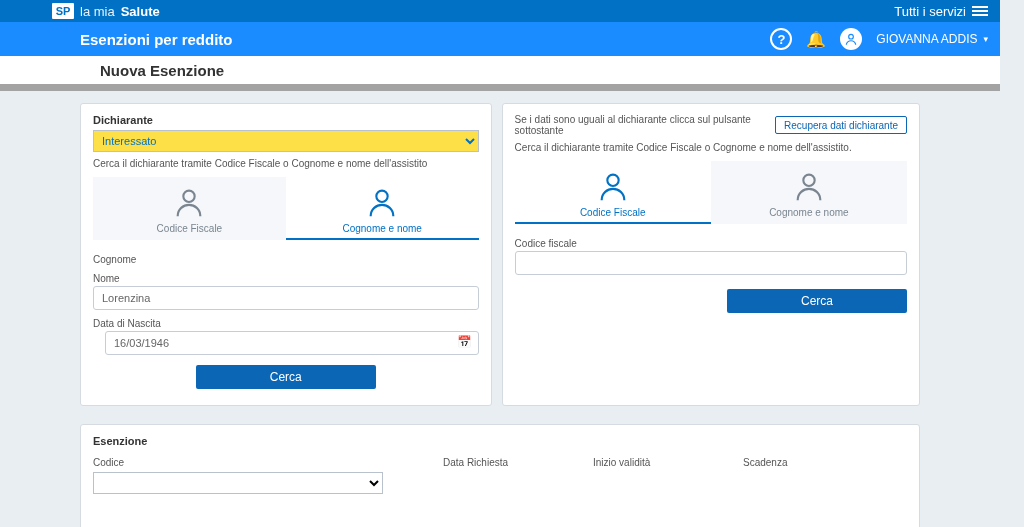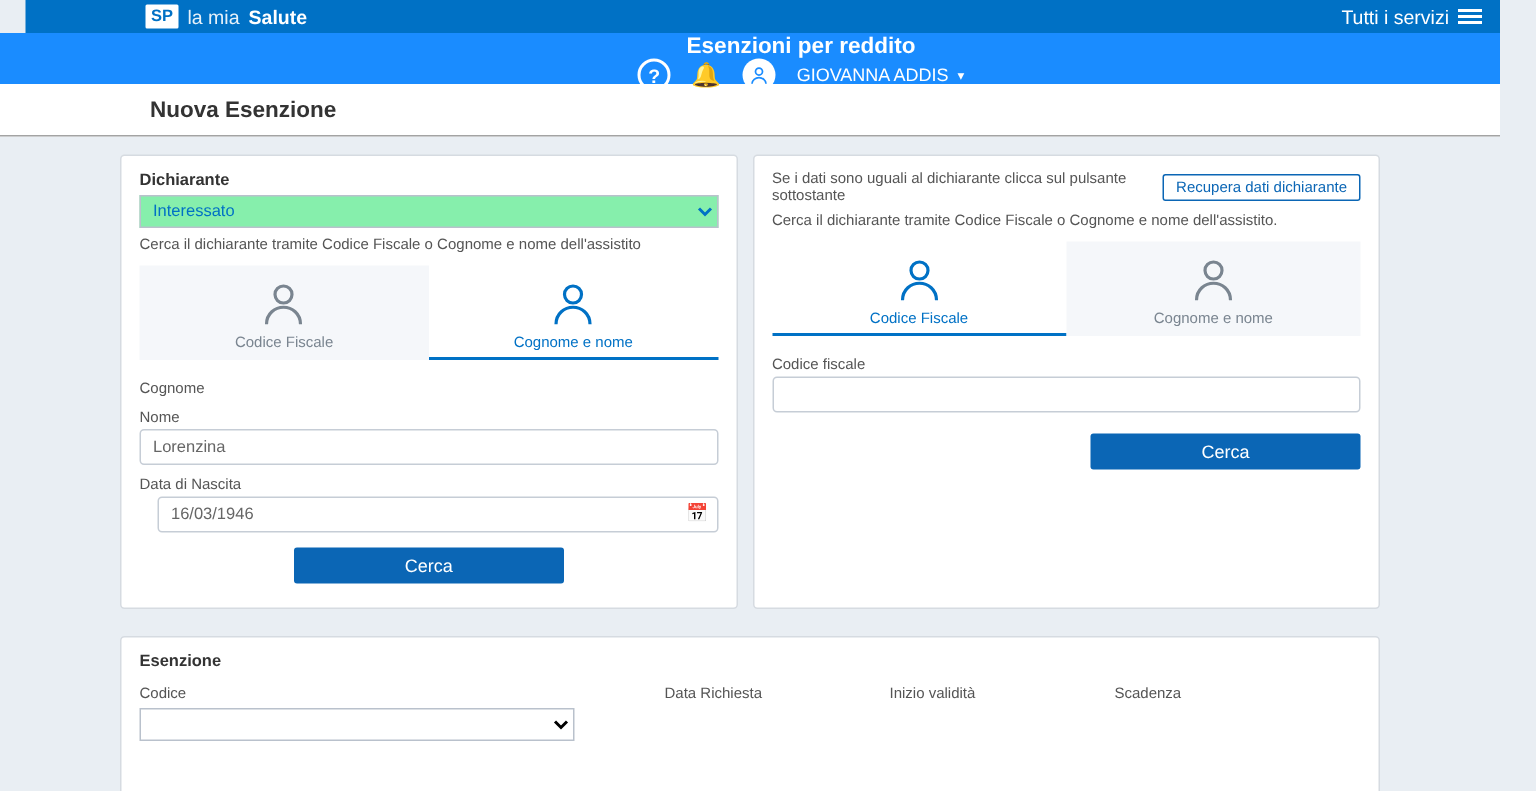--- a/index.html
+++ b/index.html
@@ -11,80 +11,79 @@
     overflow-y: scroll;
   }
   .page { width: 1024px; }
   .frame { width: 1000px; margin: 0; }
   .topbar1 {
     background: #0071c5;
     height: 22px;
     display: flex;
     align-items: center;
     color: #fff;
-    padding: 0 12px 0 80px;
+    padding: 0 12px 0 52px;
     justify-content: space-between;
-    margin-left: 17px;
   }
   .brand { display: flex; align-items: center; gap: 6px; font-size: 13px; }
   .brand .logo {
     display: inline-flex; align-items: center; justify-content: center;
     width: 22px; height: 16px; background: #fff; color: #0071c5;
     font-weight: bold; font-size: 11px; border-radius: 1px;
   }
   .brand .b1 { font-weight: 400; opacity: .9; }
   .brand .b2 { font-weight: 700; }
   .topbar1 .right { display: flex; align-items: center; gap: 6px; font-size: 13px; }
   .burger {
     display: inline-flex; flex-direction: column; justify-content: center; gap: 2px;
     width: 16px; height: 14px;
   }
   .burger span { display: block; height: 2px; background: #fff; width: 100%; }
 
   .topbar2 {
     background: #1a8cff;
     height: 34px;
     display: flex; align-items: center; justify-content: space-between;
-    color: #fff; padding: 0 12px 0 80px; flex-direction: column;
+    color: #fff; padding: 0 12px 0 80px;
   }
   .topbar2 .title { font-size: 15px; font-weight: 700; }
   .topbar2 .actions { display: flex; align-items: center; gap: 14px; }
   .icon-circle {
     width: 22px; height: 22px; border: 2px solid #fff; border-radius: 50%;
     display: inline-flex; align-items: center; justify-content: center;
     font-weight: 700; font-size: 13px;
   }
   .bell { font-size: 16px; }
   .avatar-circle {
     width: 22px; height: 22px; background: #fff; border-radius: 50%;
     display: inline-flex; align-items: center; justify-content: center;
   }
   .avatar-circle svg { width: 14px; height: 14px; }
   .username { display: flex; align-items: center; gap: 6px; font-size: 12px; }
   .caret-down { font-size: 9px; }
 
   .subhead {
     background: #fff; height: 35px; display: flex; align-items: center;
-    padding: 0 0 0 100px; border-bottom: 1px solid #a3a3a3;
+    padding: 0 0 0 100px; border-bottom: 7px solid #a3a3a3;
   }
   .subhead h1 { font-size: 15px; font-weight: 700; color: #333; }
 
   .content { padding: 12px 80px 20px 80px; }
   .cols { display: flex; gap: 10px; }
   .panel {
     background: #fff; border: 1px solid #d6dbe1; border-radius: 3px;
     padding: 10px 12px 16px 12px; flex: 1; min-height: 300px;
   }
   .panel-left { flex: 0 0 49%; }
   .panel h2 { font-size: 11px; font-weight: 700; margin-bottom: 4px; }
   .small-label { font-size: 10px; color: #555; margin-top: 4px; display: block; }
 
   .select-row { position: relative; }
   select.titolo {
-    width: 100%; height: 22px; border: 1px solid #b9c1cc; background: #86efac;
+    width: 100%; height: 22px; border: 1px solid #b9c1cc; background: #fde047;
     color: #0071c5; font-size: 11px; padding: 0 4px;
   }
   .hint { font-size: 10px; color: #555; margin-top: 6px; }
 
   .tab-row { display: flex; margin-top: 8px; }
   .tab {
     flex: 1; text-align: center; padding: 8px 0 4px 0;
     cursor: pointer;
     border-bottom: 2px solid transparent;
   }

